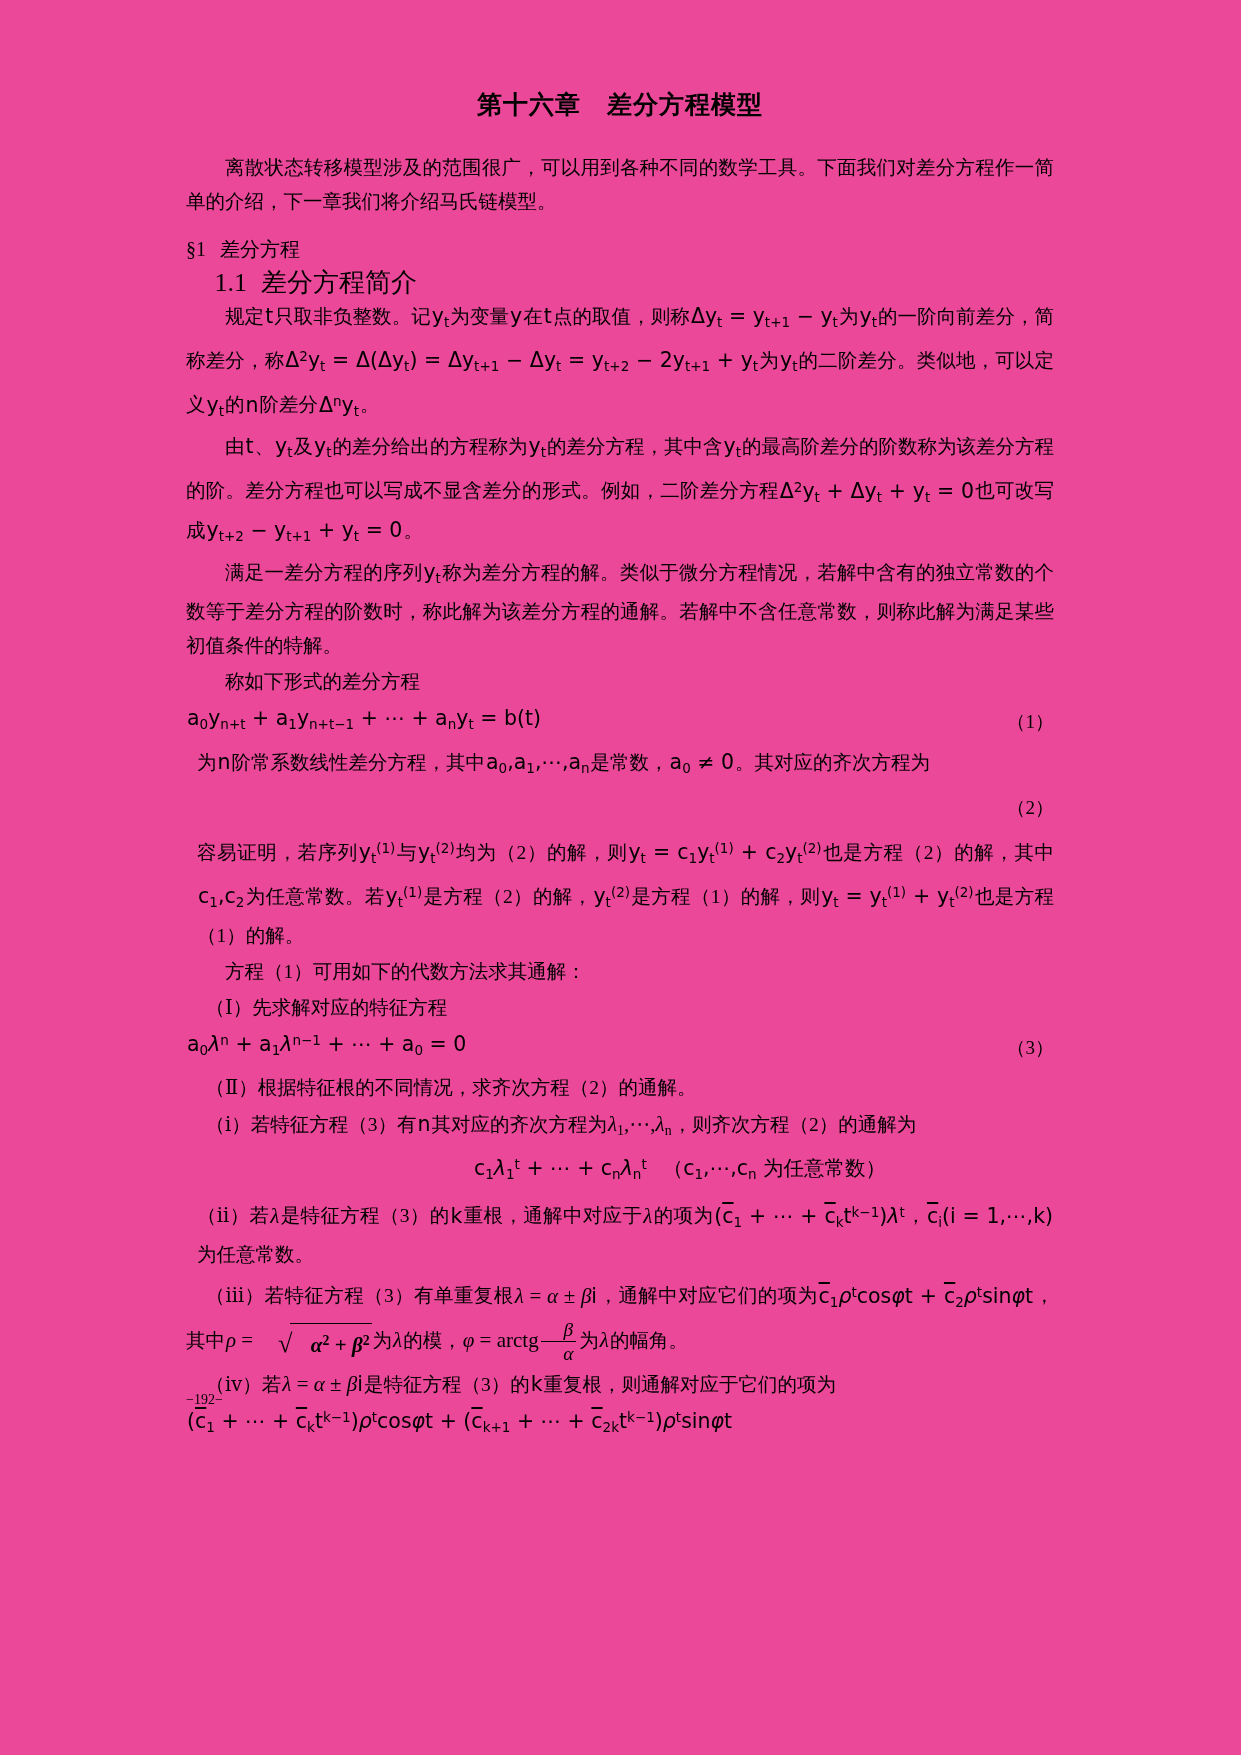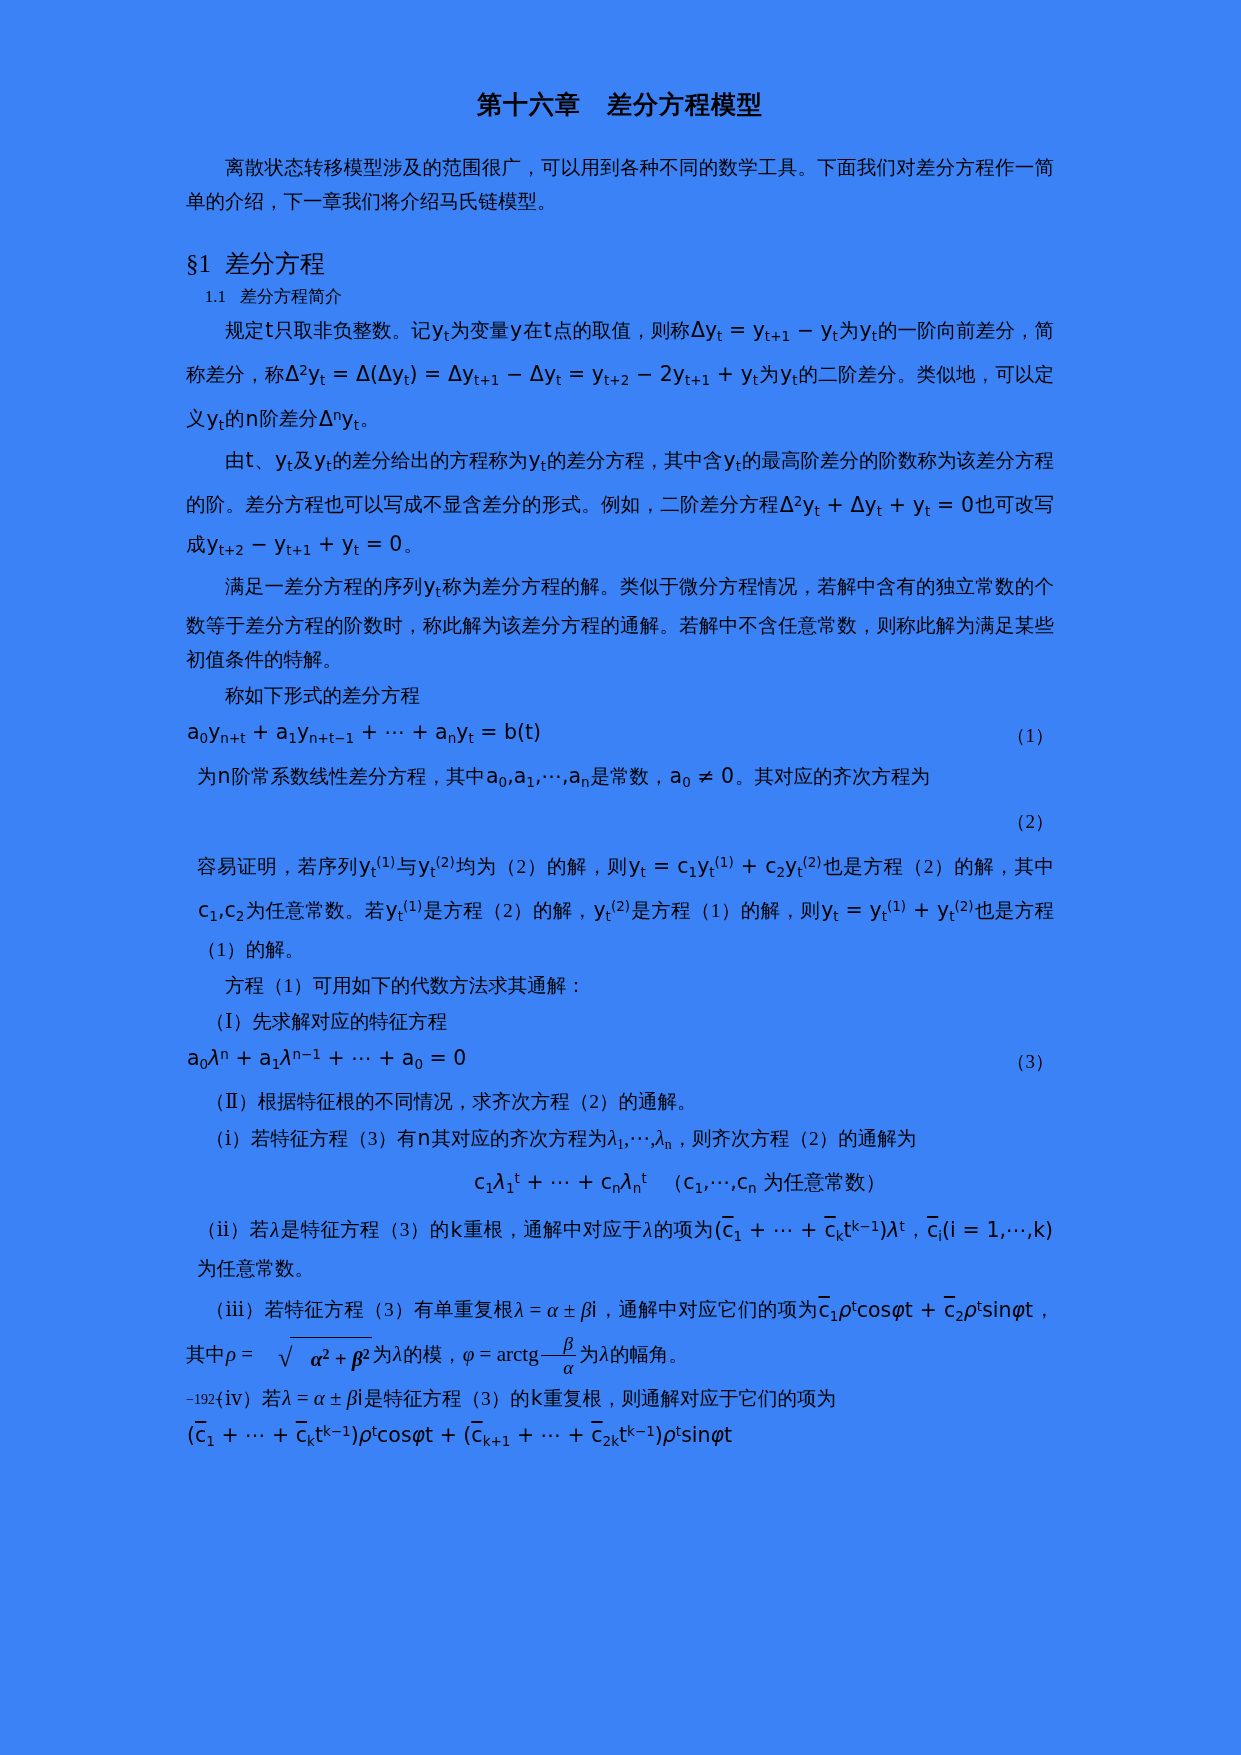--- a/index.html
+++ b/index.html
@@ -8,21 +8,21 @@
     background: #ffffff;
   }
   body {
     font-family: "Liberation Serif", "DejaVu Serif", serif;
     color: #000000;
   }
   .page {
     position: relative;
     width: 1241px;
     height: 1755px;
-    background: #3b82f6;
+    background: #ec4899;
     margin: 0 auto;
     overflow: hidden;
   }
   .content {
     position: absolute;
     left: 186px;
     top: 88px;
     width: 868px;
   }
   h1.chapter-title {
@@ -40,28 +40,28 @@
     line-height: 34px;
     margin: 0 0 2px 0;
     text-align: justify;
     text-justify: inter-ideograph;
     text-indent: 2em;
   }
   p.noindent { text-indent: 0; margin-left: 11px; }
   p.indent1 { text-indent: 1em; }
 
   .sec-head {
-    font-size: 25px;
+    font-size: 20px;
     line-height: 33px;
-    margin: 28px 0 0 0;
+    margin: 14px 0 0 0;
     text-indent: 0;
   }
   .sec-head .sp { display: inline-block; width: 14px; }
   .subsec-head {
-    font-size: 17px;
+    font-size: 26px;
     line-height: 33px;
     margin: 0;
     text-indent: 1.1em;
   }
   .subsec-head .sp { display: inline-block; width: 14px; }
 
   
   .m {
     font-family: "Liberation Serif", "DejaVu Serif", serif;
     font-size: 21px;

